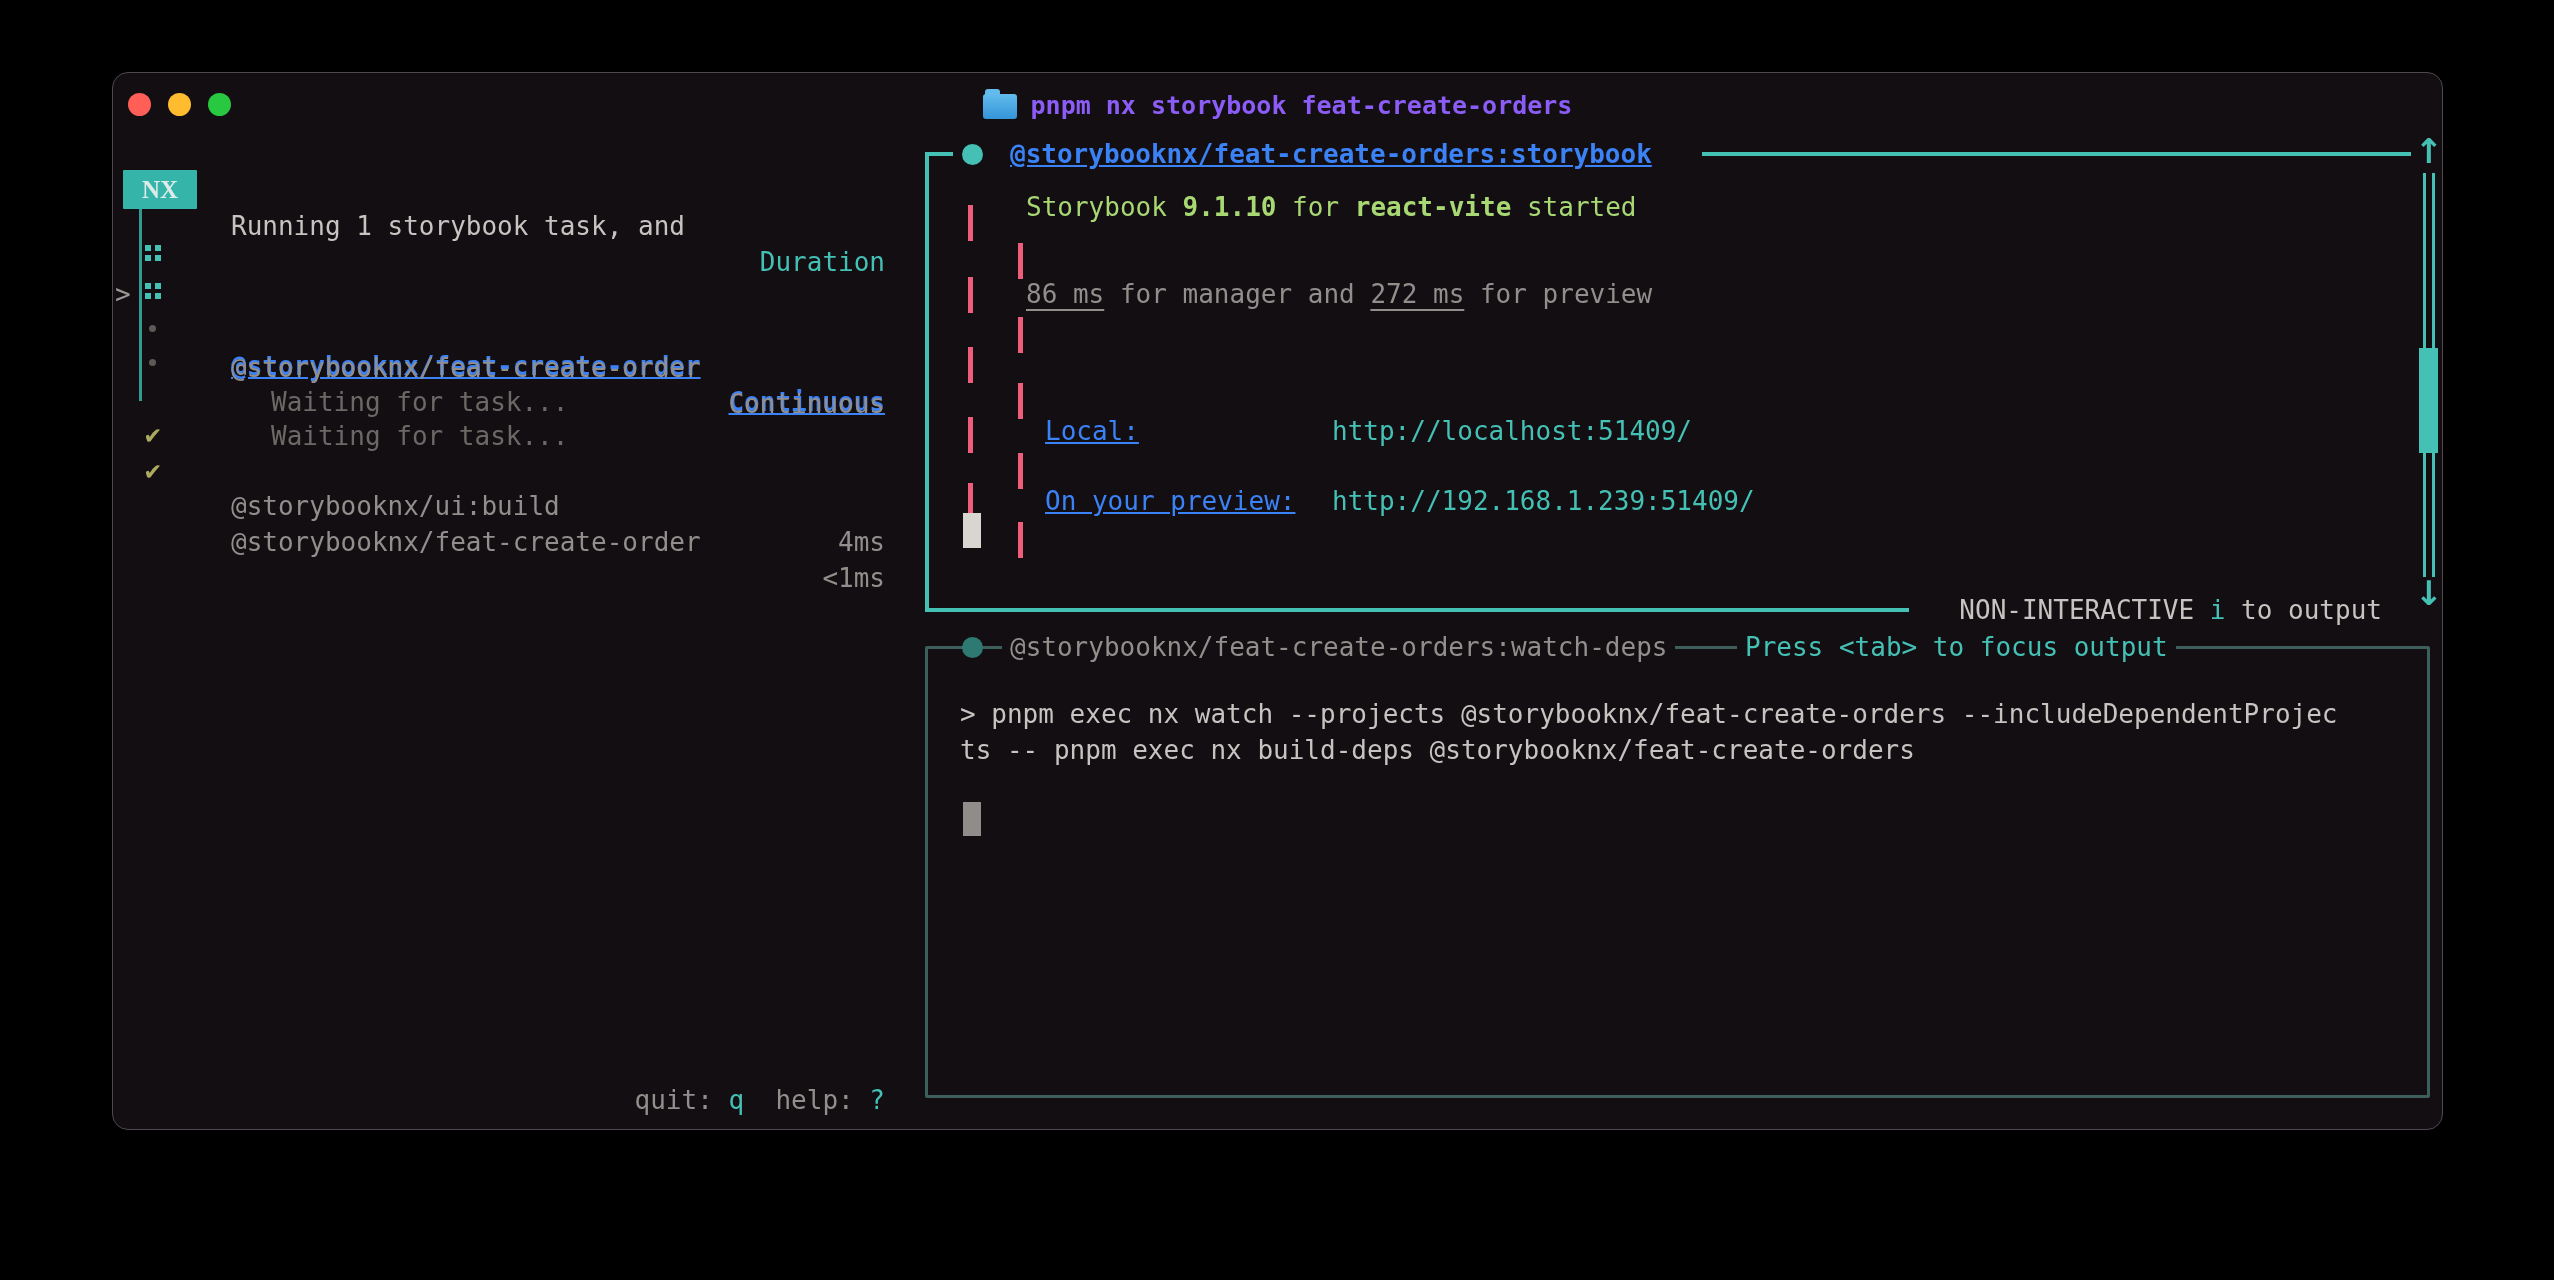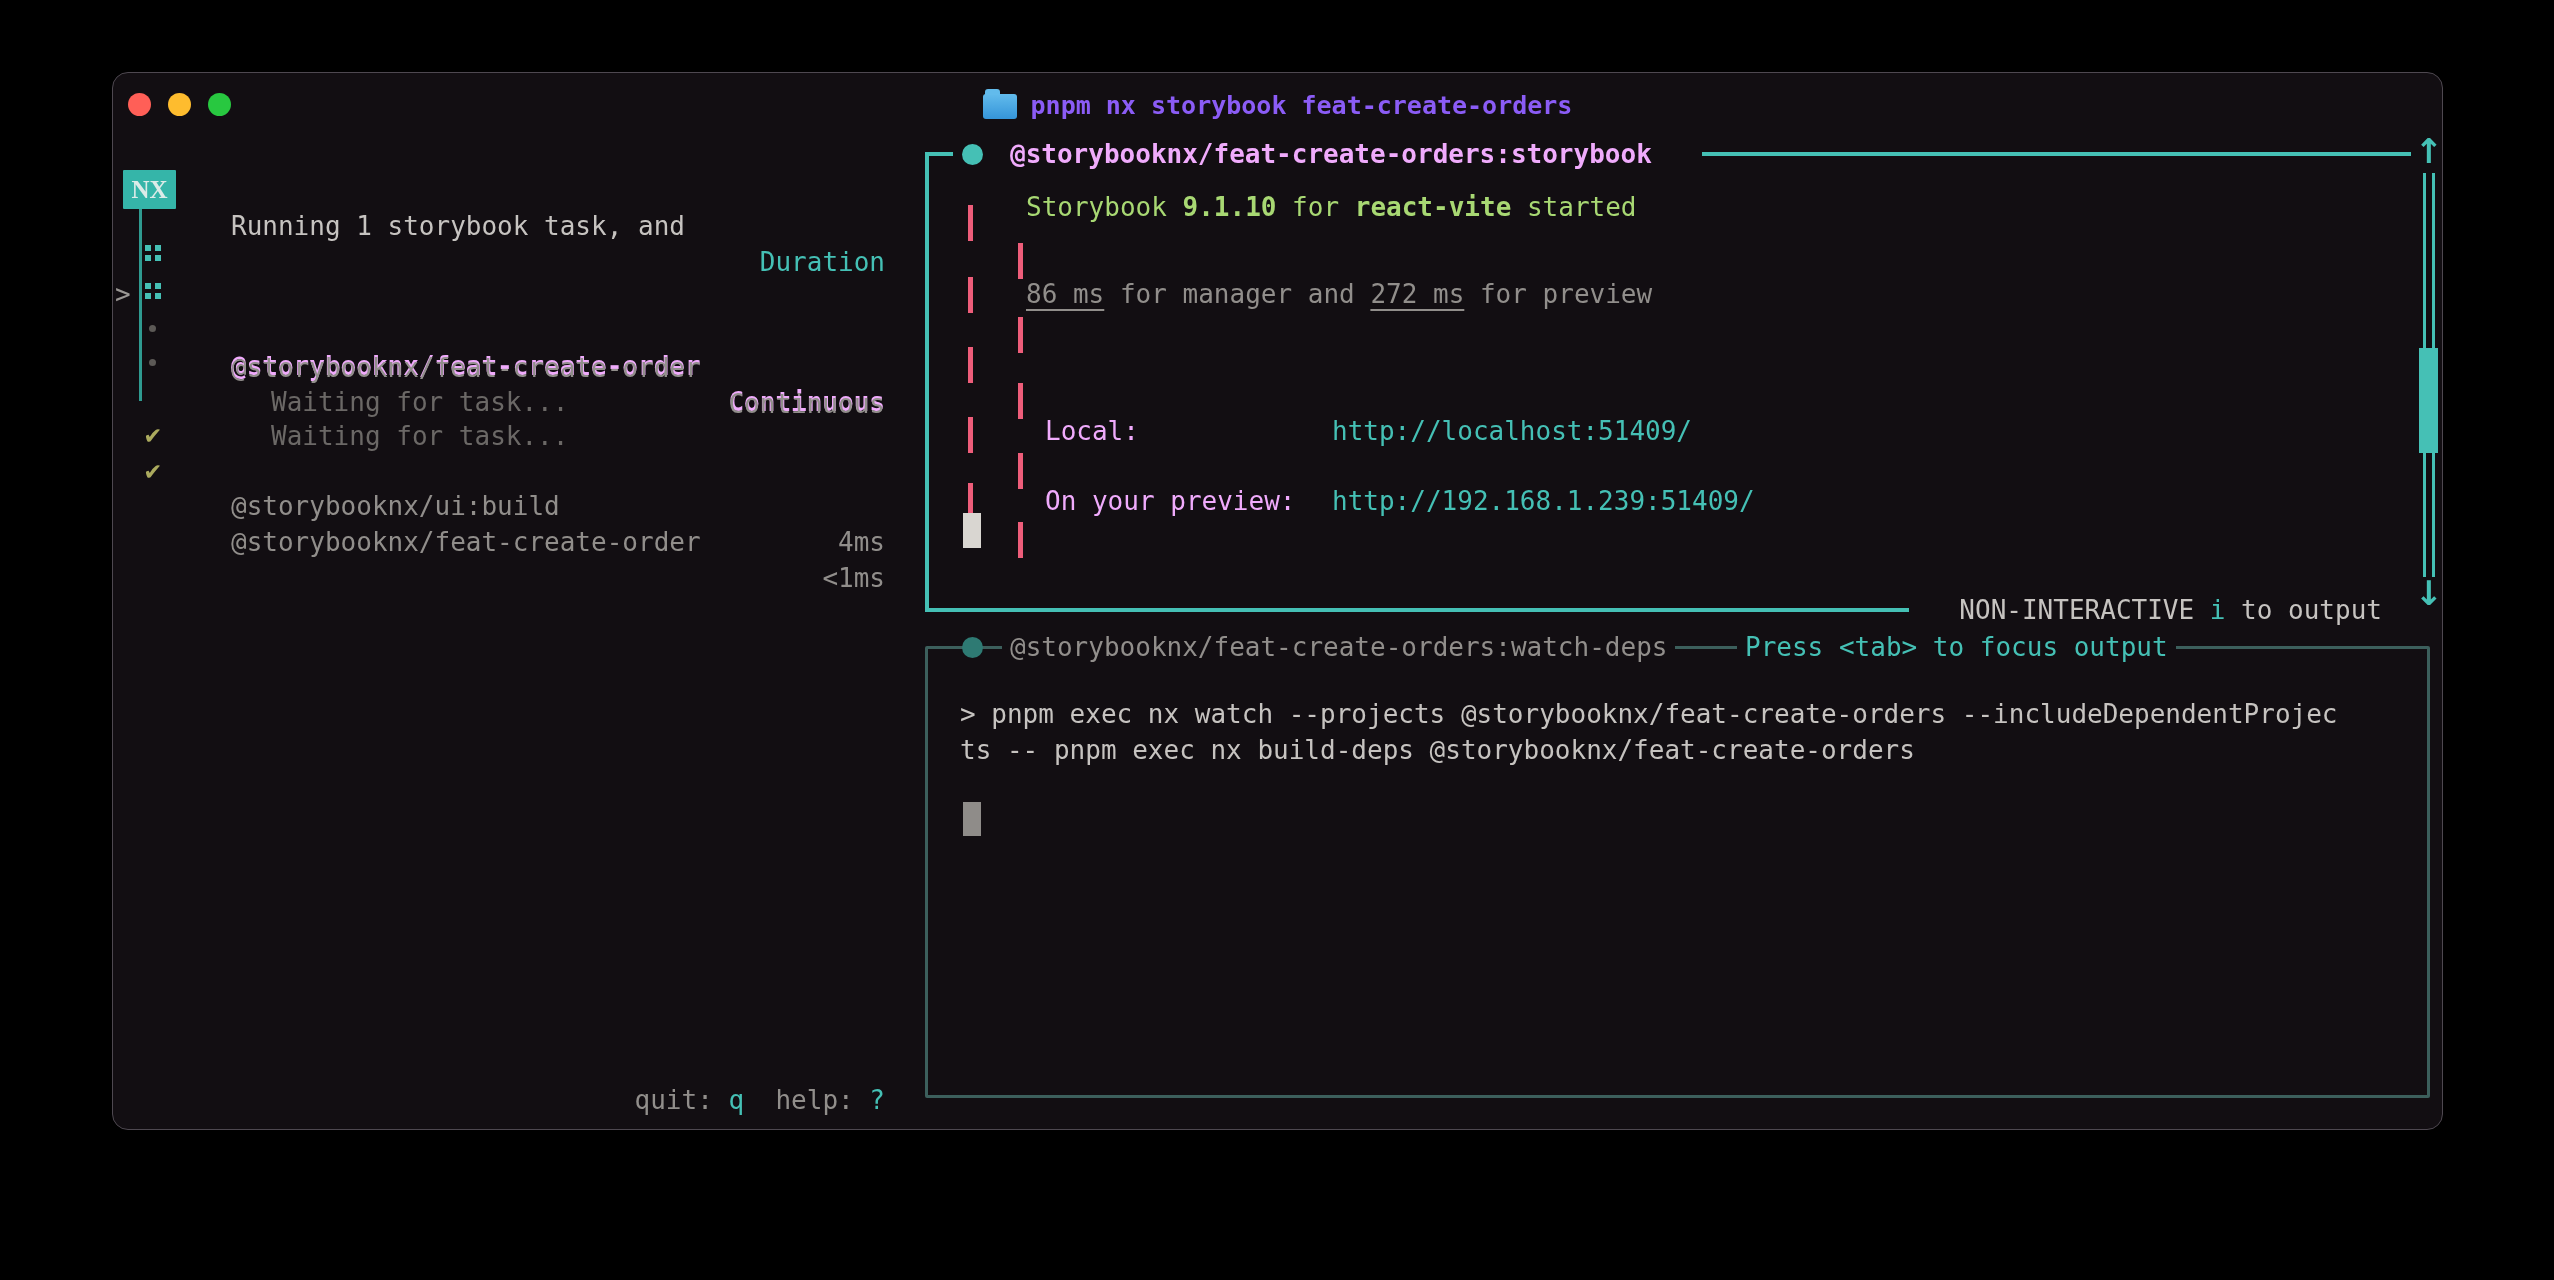--- a/index.html
+++ b/index.html
@@ -10,30 +10,30 @@
     box-shadow:0 18px 60px rgba(0,0,0,.7);
   }
   .abs{position:absolute;}
   
   #titlebar{position:absolute;left:0;top:10px;width:100%;height:44px;display:flex;align-items:center;justify-content:center;gap:14px;}
   #title-text{font-family:"DejaVu Sans Mono","Liberation Mono",monospace;font-weight:bold;font-size:25px;color:#8b5cf6;}
   .folder{position:relative;width:34px;height:25px;background:linear-gradient(#62bbec,#3595d9);border-radius:3px;margin-top:3px;}
   .folder::before{content:'';position:absolute;left:2px;top:-5px;width:15px;height:6px;background:#62bbec;border-radius:3px 3px 0 0;}
   .tl{position:absolute;top:20px;width:23px;height:23px;border-radius:50%;}
   
-  #nx-badge{position:absolute;left:10px;top:97px;width:53px;height:39px;background:#35b5a9;color:#dcebe8;
+  #nx-badge{position:absolute;left:10px;top:97px;width:74px;height:39px;background:#35b5a9;color:#dcebe8;
     display:flex;align-items:center;justify-content:center;font-weight:bold;font-size:25px;border-radius:1px;}
   #side-line{position:absolute;left:26px;top:136px;width:3px;height:192px;background:#2f9a90;}
   .srow{position:absolute;left:2px;width:770px;height:36px;}
   .srow .marker{position:absolute;left:0;color:#9a9794;}
   .srow .ricon{position:absolute;left:30px;top:5px;}
   .srow .name{position:absolute;left:116px;}
   .srow .rt{position:absolute;right:0;}
   .bold{font-weight:bold;}
-  .c-white{color:#f0abfc;}
+  .c-white{color:#3b82f6;text-decoration:underline;}
   .c-lgray{color:#c6c3c0;}
   .c-gray{color:#918e8b;}
   .c-dim{color:#6b6866;margin-left:40px;}
   .c-teal{color:#45c0b5;}
   .c-green{color:#a8d873;}
   .spin{display:inline-block;width:16px;height:16px;position:relative;}
   .spin::before{content:'';position:absolute;left:0;top:0;width:6px;height:6px;background:#45c0b5;
     box-shadow:10px 0 0 #45c0b5,0 10px 0 #45c0b5,10px 10px 0 #45c0b5;}
   .waitdot{display:inline-block;width:16px;height:16px;position:relative;}
   .waitdot::before{content:'';position:absolute;left:4px;top:8px;width:7px;height:7px;border-radius:50%;background:#5c5956;}

